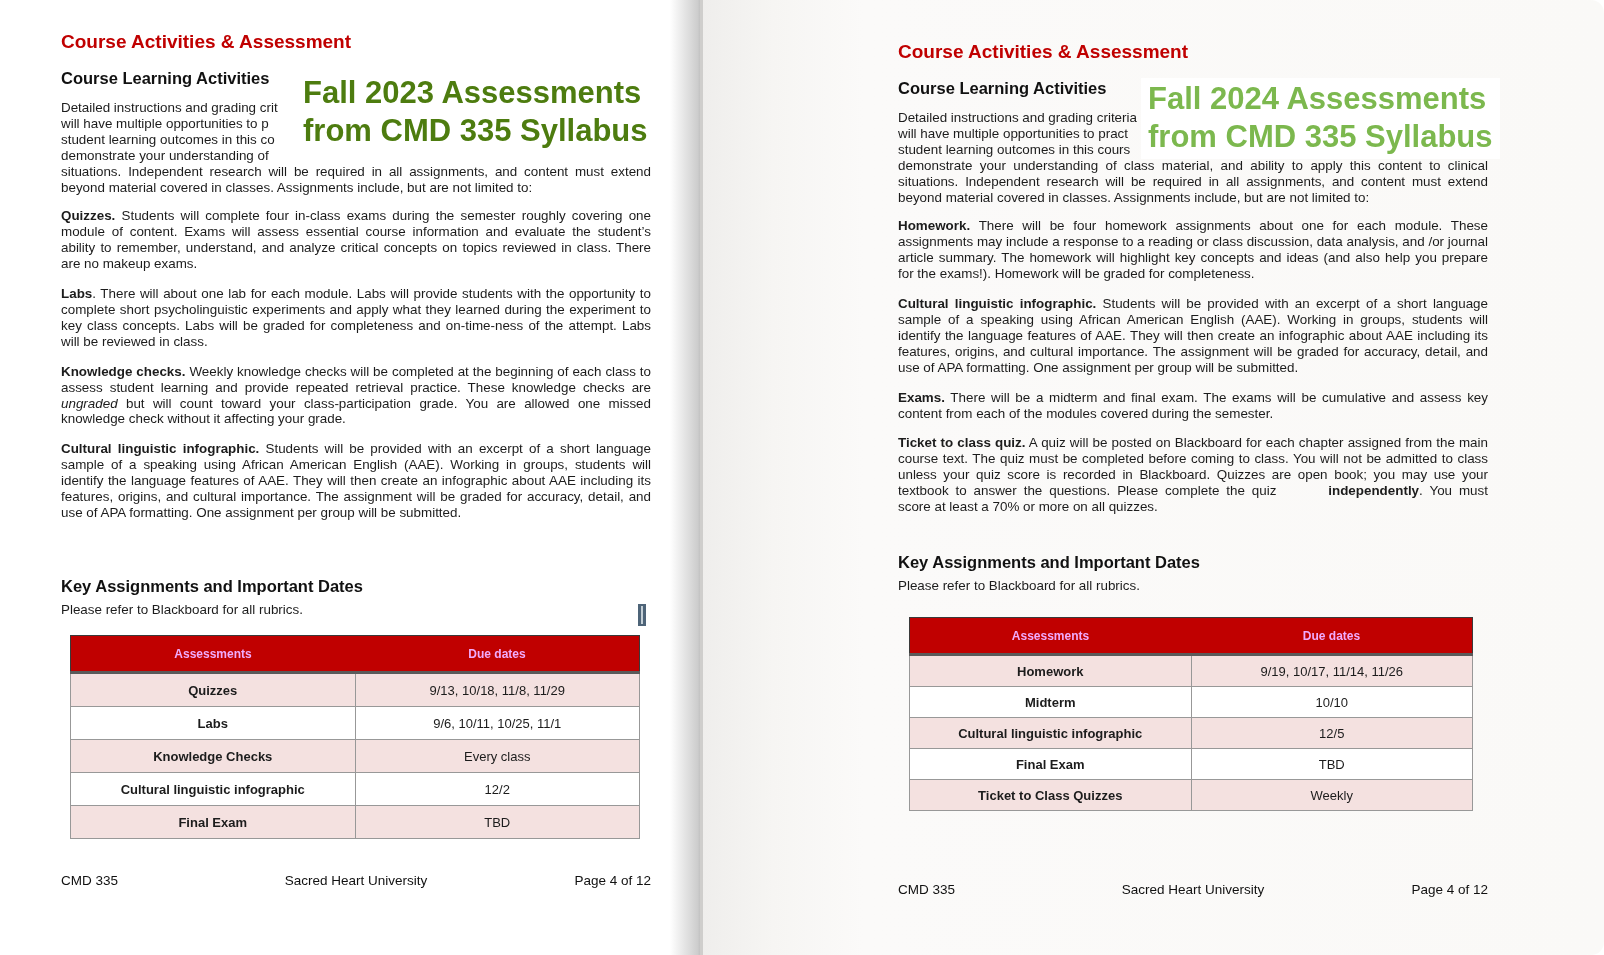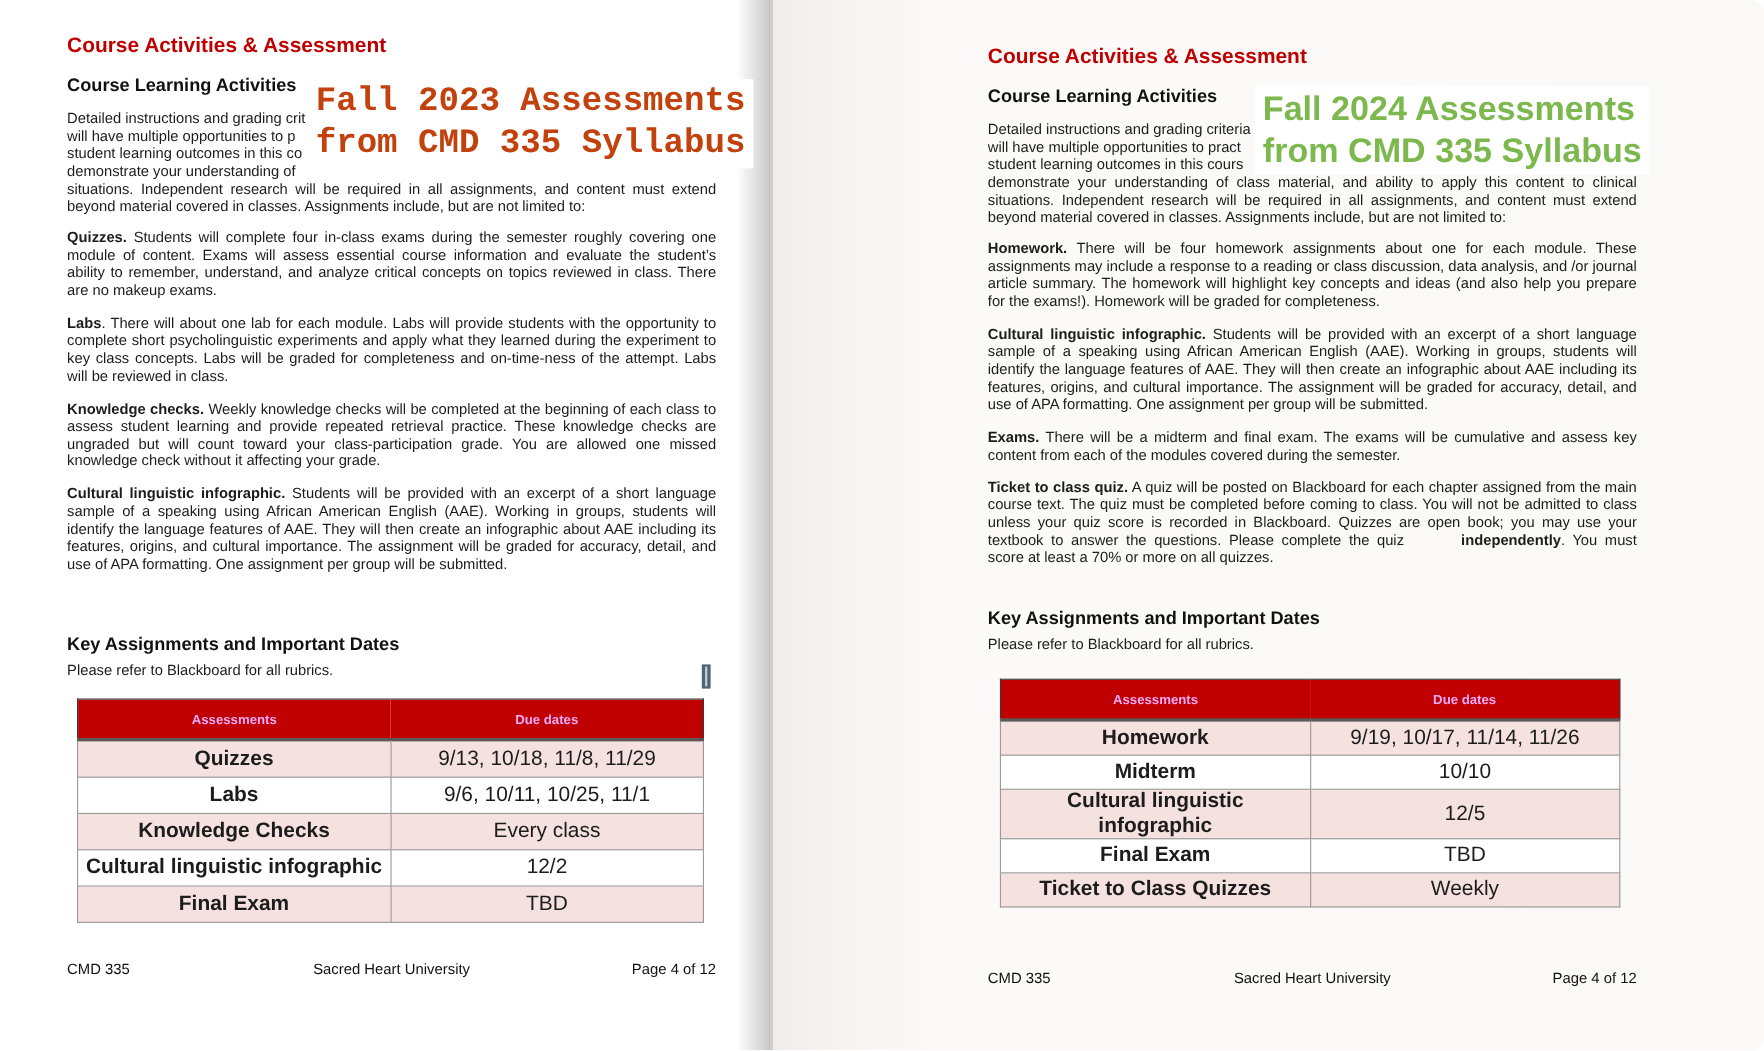--- a/index.html
+++ b/index.html
@@ -22,51 +22,51 @@
     background:linear-gradient(to right,#efeeec 0px,#f6f5f3 70px,#fbfaf9 160px,#faf9f7 100%);
   }
   
   .h1 { font-size:19px; line-height:22px; font-weight:bold; color:#c00000; margin:0 0 16px 0; }
   .h2 { font-size:16.5px; line-height:19px; font-weight:bold; color:#111; margin:0 0 12px 0; }
   .intro { margin:0 0 13px 0; }
   .iline { font-size:13.4px; line-height:15.9px; }
   .jl { text-align:justify; text-align-last:justify; }
   p.para { font-size:13.4px; line-height:15.9px; text-align:justify; margin:0 0 14px 0; }
   .lead { font-weight:bold; }
-  .it { }
+  .it { font-style:italic; }
   .bd { font-weight:bold;margin-left:45px; }
   .content { position:absolute; width:590px; }
   #pageL .content.upper { left:61px; top:31px; height:540px; overflow:hidden; }
   #pageR .content.upper { left:195px; top:41px; height:505px; overflow:hidden; }
   #pageL .keyblock { left:61px; top:577px; }
   #pageR .keyblock { left:195px; top:553px; }
   .keyblock .h2 { margin:0 0 6px 0; }
   .note { font-size:13.4px; line-height:16px; margin:0; }
   
   table.dtable { border-collapse:collapse; border:1px solid #3a3a3a; }
   #pageL table.dtable { width:570px; margin:17px 0 0 9px; }
   #pageR table.dtable { width:564px; margin:23px 0 0 11px; }
   .dtable th {
     background:#c00000; color:#f0abfc; font-size:12px; font-weight:bold;
     height:33px; border:none; border-bottom:3px solid #5a5a5a; width:50%;
   }
   .dtable td {
-    font-size:19px; text-align:center; border:1px solid #989898; padding:0 6px;
+    font-size:13px; text-align:center; border:1px solid #989898; padding:0 6px;
   }
   #pageL .dtable td { height:32px; }
   #pageR .dtable td { height:30px; }
   .dtable td.c1 { font-weight:bold; }
   .dtable tr.rowA td { background:#f4e1e0; }
   .dtable tr.rowB td { background:#ffffff; }
   
   .stamp {
     position:absolute; background:#ffffff; font-weight:bold; font-size:31px;
     line-height:38px; white-space:nowrap; padding:2px 7px 3px 7px; z-index:5;
   }
-  #stampL { left:280px; top:72px; color:#c2410c;font-family:Liberation Mono, monospace; }
+  #stampL { left:296px; top:72px; color:#4d7c0f; }
   #stampR { left:438px; top:78px; color:#7cb84e; }
   
   .footer {
     position:absolute; width:590px; display:flex; justify-content:space-between;
     font-size:13.5px; color:#111;
   }
   #pageL .footer { left:61px; top:873px; }
   #pageR .footer { left:195px; top:882px; }
   .footer .f-center { position:absolute; left:0; right:0; text-align:center; }
   .footer span { position:relative; z-index:1; }

